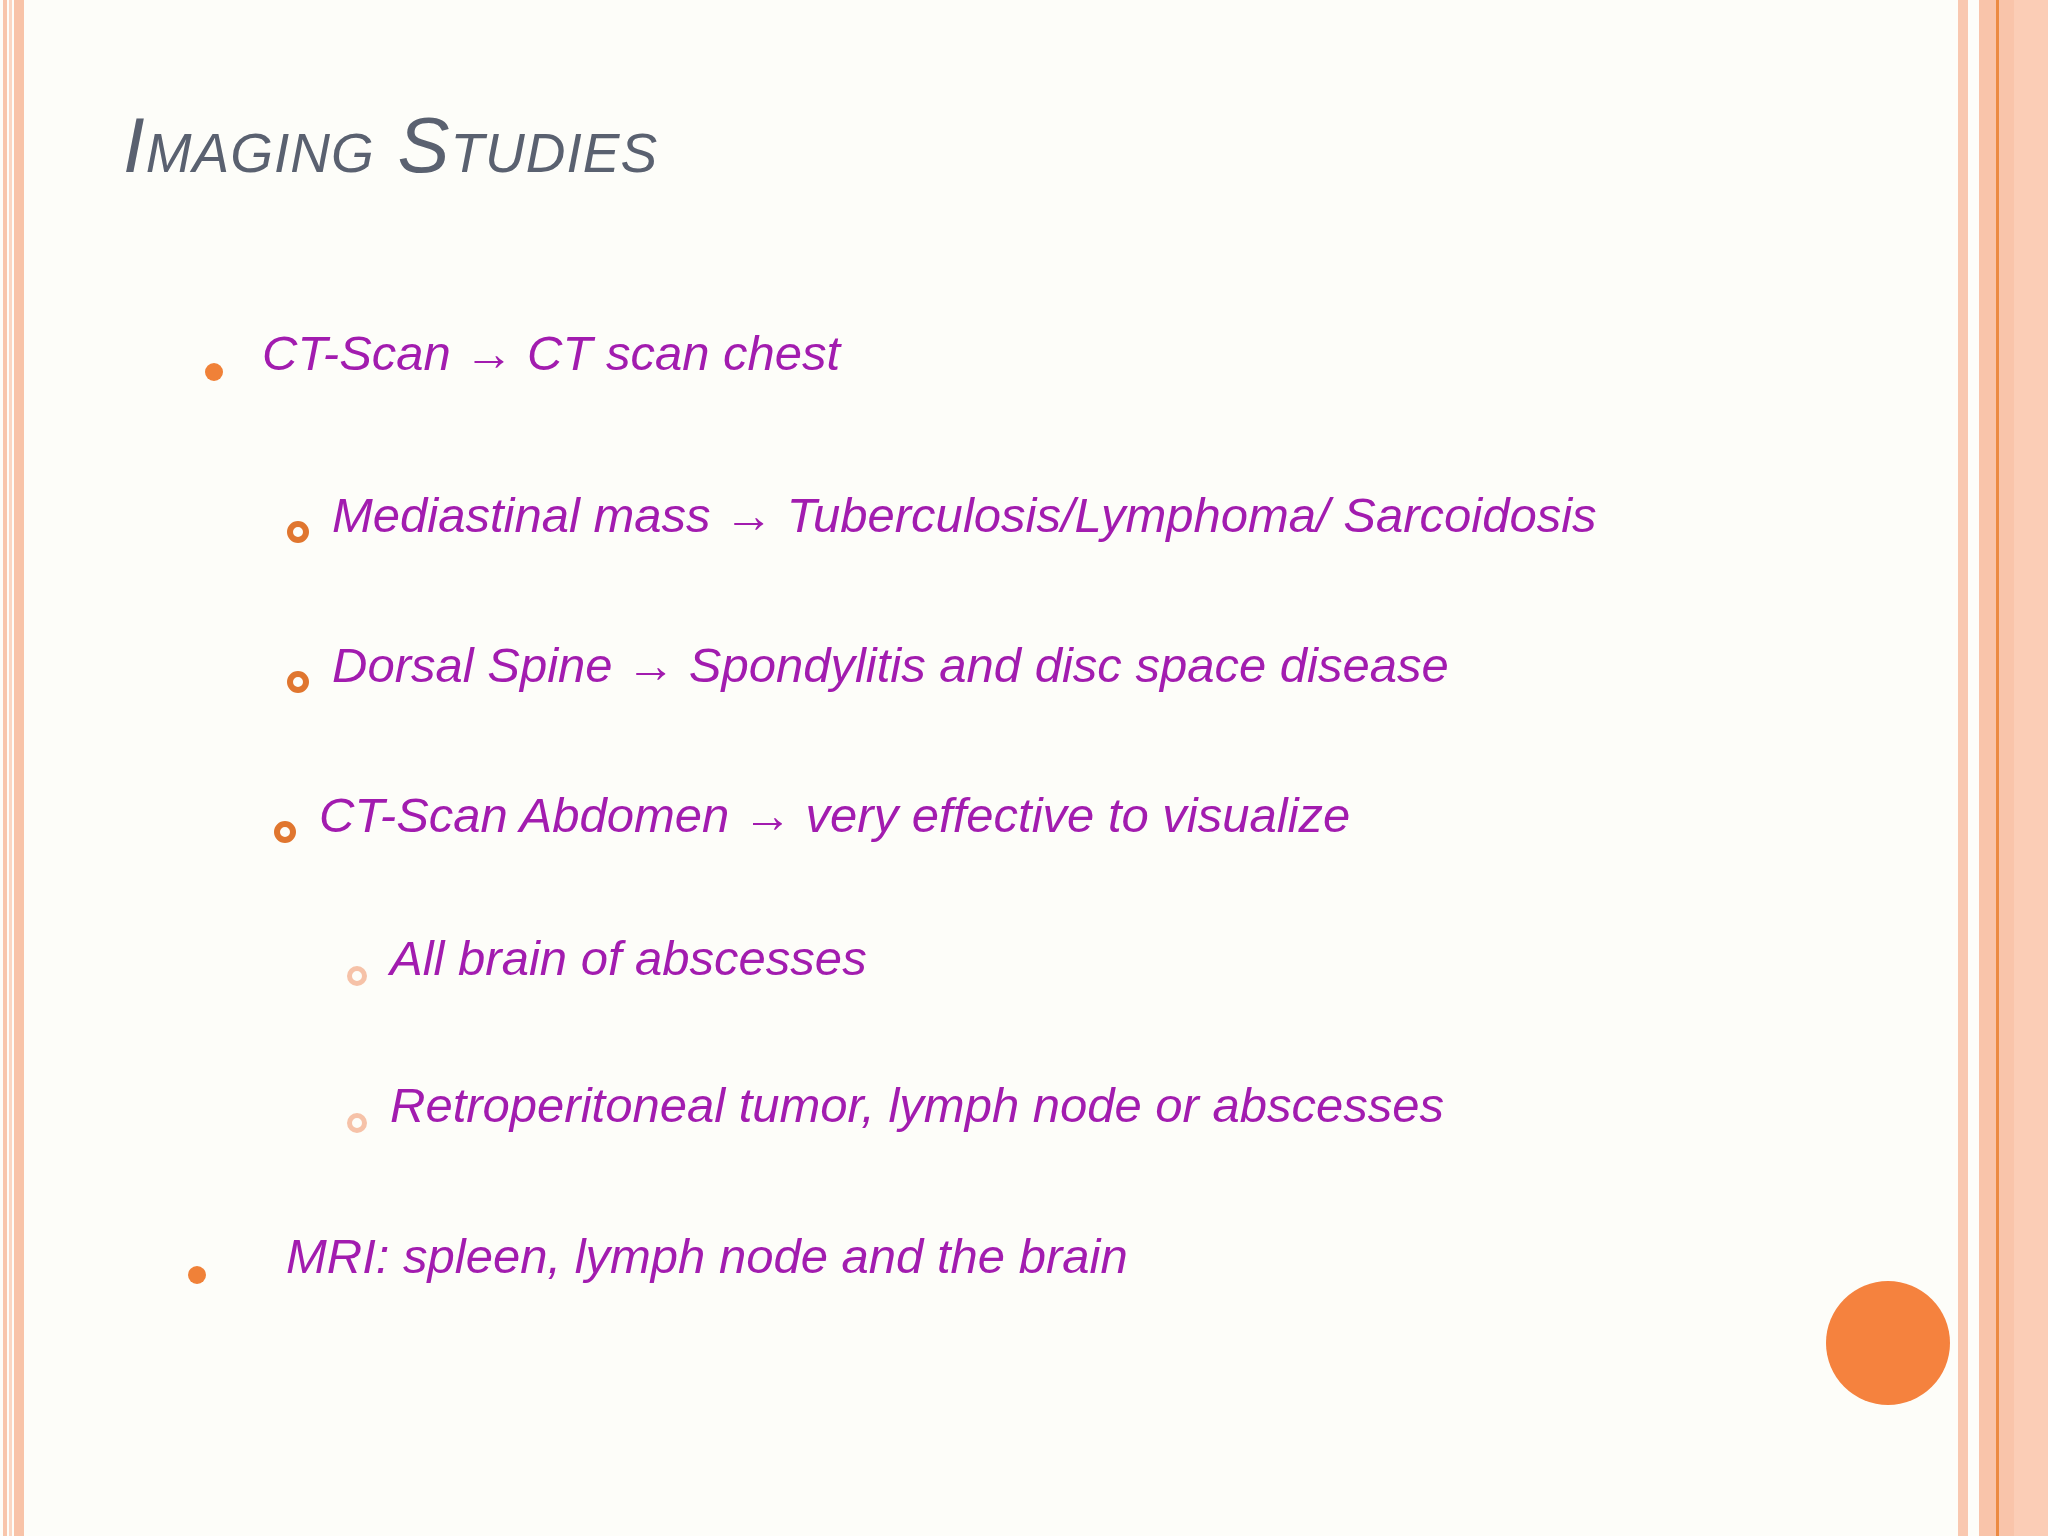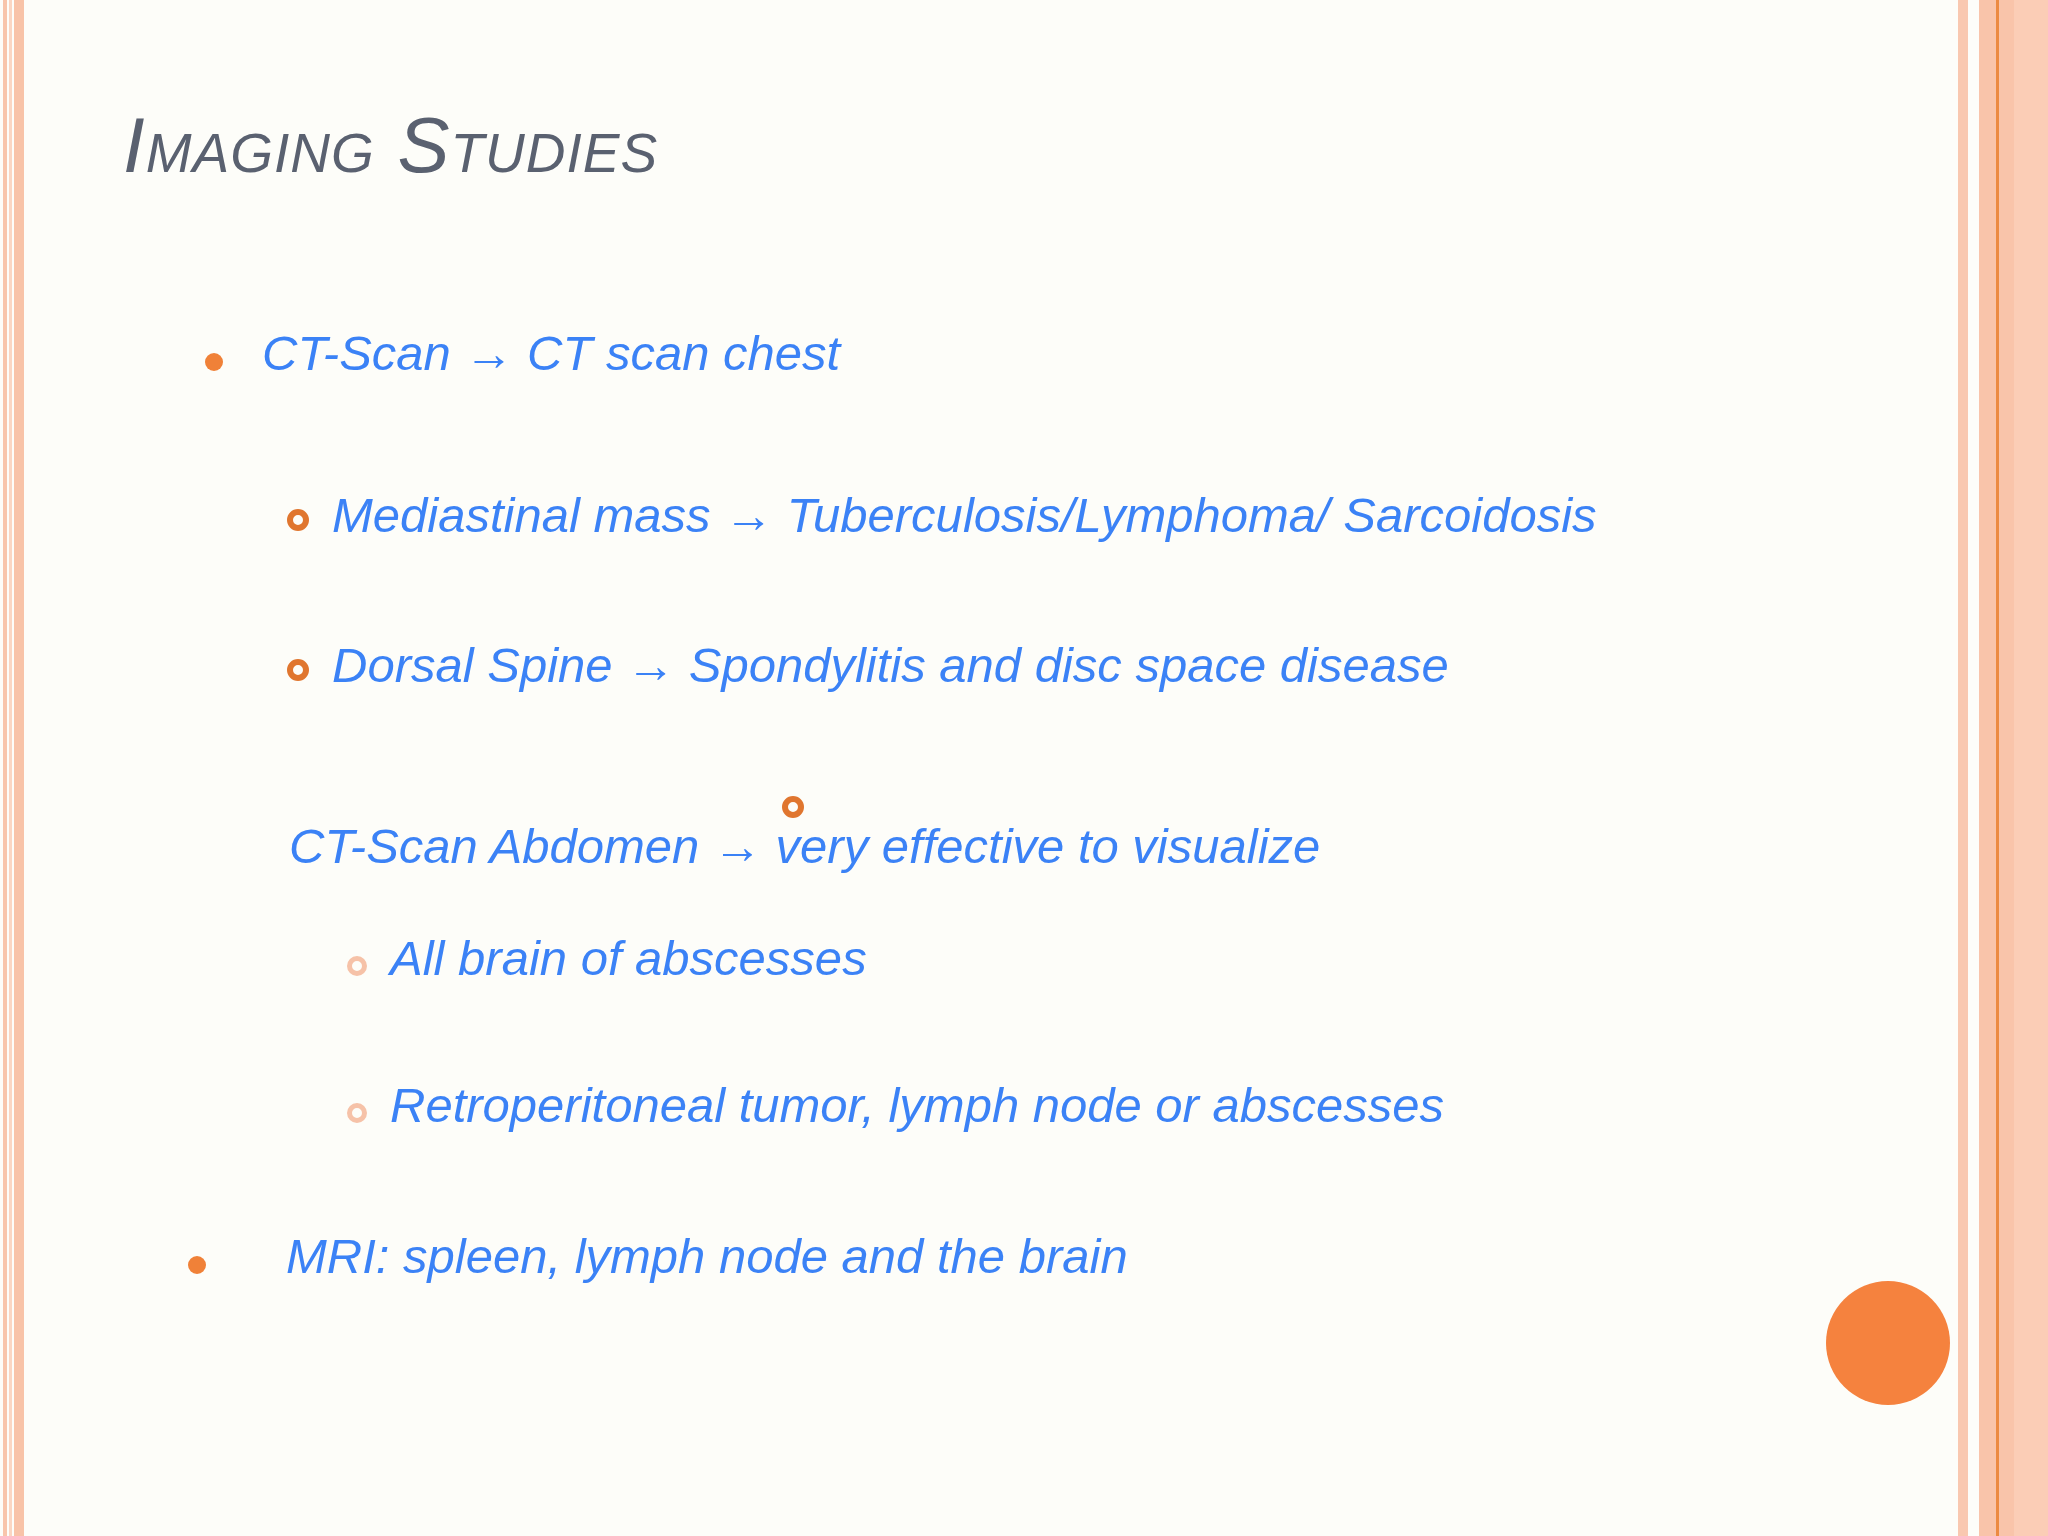--- a/index.html
+++ b/index.html
@@ -35,30 +35,30 @@
     font-weight: 400;
     font-variant: small-caps;
     letter-spacing: 1px;
     color: #5a6170;
   }
 
   
   .item {
     position: absolute;
     display: flex;
-    align-items: center;
+    align-items: flex-end;
     font-size: 49px;
     line-height: 1.15;
-    color: #3b82f6;
+    color: #a21caf;
     white-space: nowrap;
   }
   .i1 { left: 205px; top: 325px;  }
   .i2 { left: 287px; top: 487px;  }
   .i3 { left: 287px; top: 637px;  }
-  .i4 { left: 289px; top: 787px; flex-direction: column;  }
+  .i4 { left: 274px; top: 787px;  }
   .i5 { left: 347px; top: 930px;  }
   .i6 { left: 347px; top: 1077px; }
   .i7 { left: 188px; top: 1228px; gap: 41px; }
 
   .marker { flex: 0 0 auto; border-radius: 50%; }
   .b1 {
     width: 18px; height: 18px;
     background: #f08138;
     margin-top: 17px; margin-right: 39px;
   }

